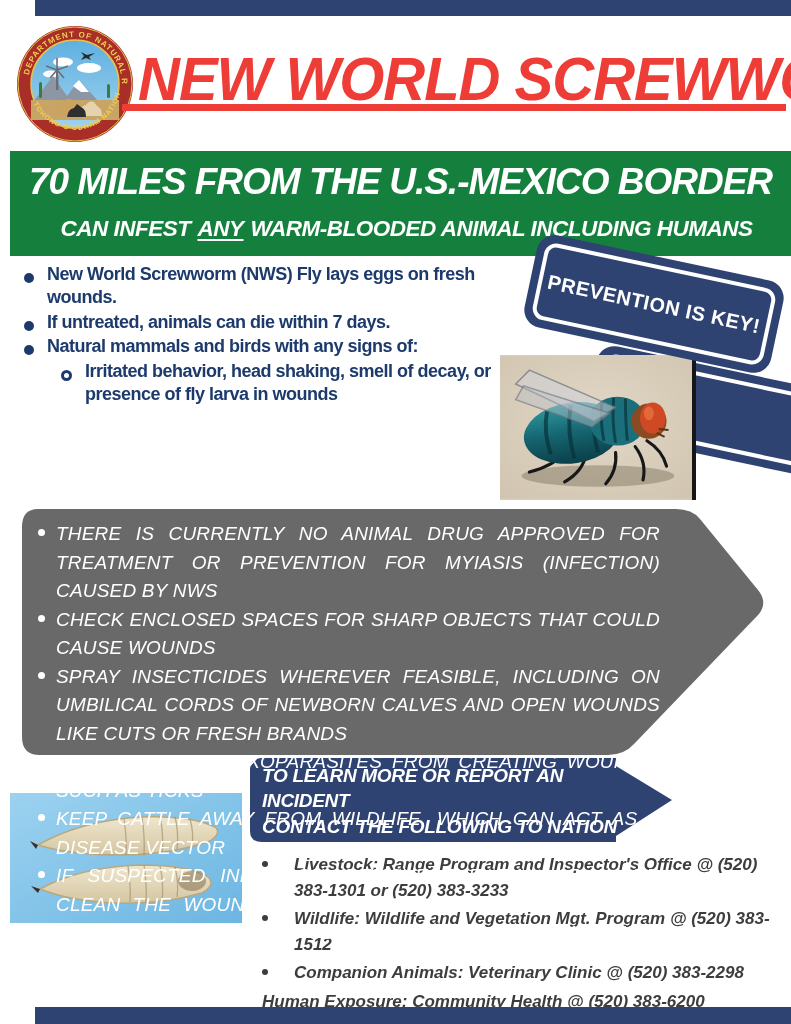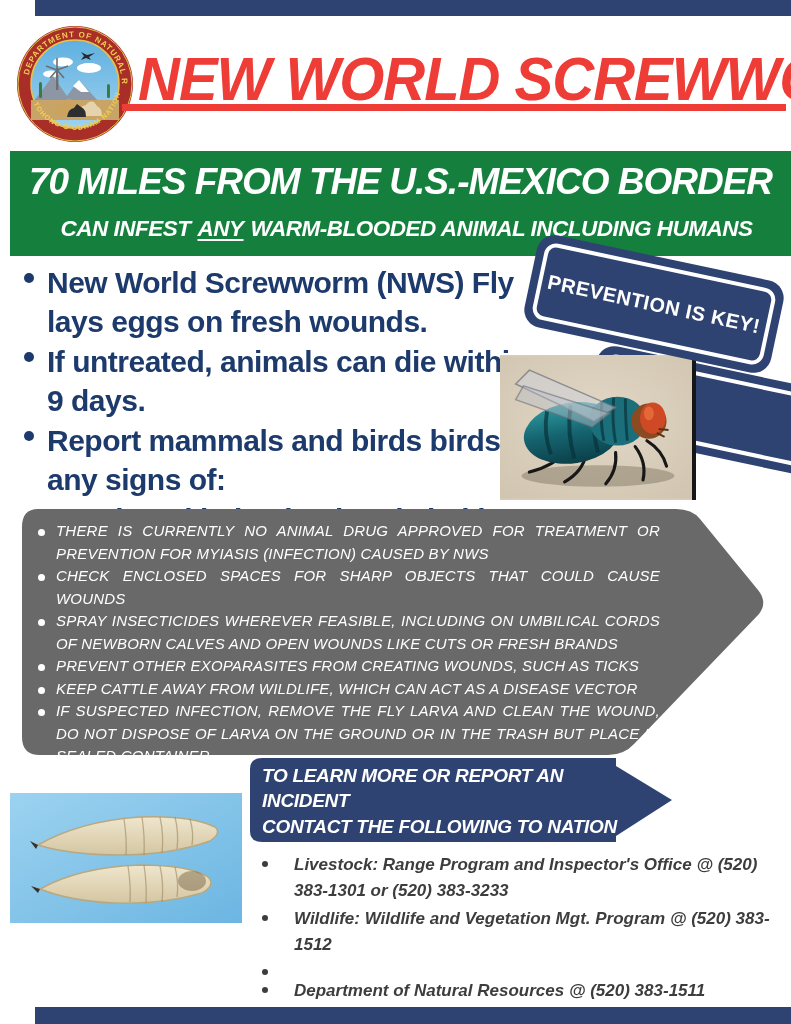--- a/index.html
+++ b/index.html
@@ -22,42 +22,42 @@
   
   .banner { position:absolute; left:10px; top:151px; width:781px; height:105px; background:#15803d; color:#fff; }
   .banner-line1 { margin-top:10px; text-align:center; font-style:italic; font-weight:bold;
                   font-size:37px; letter-spacing:-1px; }
   .banner-line2 { margin-top:13px; text-align:center; font-style:italic; font-weight:bold;
                   font-size:22.5px; letter-spacing:-0.5px;padding-left:12px; }
   .banner-line2 .any { text-decoration:underline; text-underline-offset:3px; text-decoration-thickness:2px; margin:0 7px; }
 
   
   .key-facts { position:absolute; left:24px; top:263px; width:505px;
-               color:#1d3a6c; font-weight:bold; font-size:30px; letter-spacing:-0.5px; line-height:1.3; }
+               color:#1d3a6c; font-weight:bold; font-size:18px; letter-spacing:-0.5px; line-height:1.3; }
   .key-facts .li { display:flex; gap:13px; margin-bottom:1px; }
   .key-facts .dot { flex:0 0 auto; width:10px; height:10px; border-radius:50%; background:#1d3a6c; margin-top:10px; }
   .key-facts .li.sub { margin-left:37px; }
   .key-facts .li.sub .dot { background:transparent; border:3px solid #1d3a6c; width:11px; height:11px; }
 
   
   .badge { position:absolute; background:#2f4373; border-radius:18px; }
   .badge-inner { position:absolute; inset:8px; border:4px solid #fff; border-radius:12px;
                  display:flex; align-items:center; justify-content:center;
                  color:#fff; font-weight:bold; font-size:20px; letter-spacing:0.5px; white-space:nowrap; }
   .badge-main { left:528px; top:257px; width:252px; height:94px; transform:rotate(12deg); z-index:3; }
   .badge-back { left:588px; top:372px; width:290px; height:88px; transform:rotate(12deg); z-index:1; }
 
   
   .fly-photo { position:absolute; left:500px; top:355px; width:196px; height:145px; z-index:2;
                border-right:4px solid #161616; background:#d8cdbb; }
 
   
   .gray-box-svg { position:absolute; left:8px; top:506px; width:770px; height:252px; z-index:2; }
   .gray-box-text { position:absolute; left:38px; top:520px; width:622px; z-index:3;
-                   color:#fff; font-style:italic; font-size:15px; line-height:1.5;
+                   color:#fff; font-style:italic; font-size:19px; line-height:1.5;
                    text-align:justify; letter-spacing:0.2px; }
   .gray-box-text .li { display:flex; gap:11px; }
   .gray-box-text .dot { flex:0 0 auto; width:7px; height:7px; border-radius:50%; background:#fff; margin-top:9px; }
   .gray-box-text .li.sub { margin-left:27px; }
   .gray-box-text .li.sub .dot { background:transparent; border:2px solid #fff; width:8px; height:8px; }
   .gray-box-text .li.sub .txt { text-align:left; }
 
   
   .contact-banner-svg { position:absolute; left:248px; top:756px; width:426px; height:88px; }
   .contact-banner-text { position:absolute; left:262px; top:763px; width:370px; z-index:2;
@@ -128,25 +128,25 @@
     <div class="banner-line2"><span>CAN INFEST</span><span class="any">ANY</span><span>WARM-BLOODED ANIMAL INCLUDING HUMANS</span></div>
   </div>
 
   <div class="key-facts">
       <div class="li">
         <span class="dot"></span>
         <span class="txt">New World Screwworm (NWS) Fly lays eggs on fresh wounds.</span>
       </div>
       <div class="li">
         <span class="dot"></span>
-        <span class="txt">If untreated, animals can die within 9 days.</span>
-      </div>
-      <div class="li">
-        <span class="dot"></span>
-        <span class="txt">Report mammals and birds birds any signs of:</span>
+        <span class="txt">If untreated, animals can die within 7 days.</span>
+      </div>
+      <div class="li">
+        <span class="dot"></span>
+        <span class="txt">Natural mammals and birds with any signs of:</span>
       </div>
       <div class="li sub">
         <span class="dot"></span>
         <span class="txt">Irritated behavior, head shaking, smell of decay, or presence of fly larva in wounds</span>
       </div>
     </div>
 
   <div class="badge badge-back">
     <div class="badge-inner"></div>
   </div>
@@ -272,24 +272,21 @@
       <div class="li">
         <span class="dot"></span>
         <span class="txt">Livestock: Range Program and Inspector's Office @ (520) 383-1301 or (520) 383-3233</span>
       </div>
       <div class="li">
         <span class="dot"></span>
         <span class="txt">Wildlife: Wildlife and Vegetation Mgt. Program @ (520) 383-1512</span>
       </div>
       <div class="li">
         <span class="dot"></span>
-      </div>
-      <div class="li">
-        <span class="dot"></span>
-        <span class="txt">Department of Natural Resources @ (520) 383-1511</span>
+        <span class="txt">Companion Animals: Veterinary Clinic @ (520) 383-2298</span>
       </div>
       <div class="li">
         <span class="txt">Human Exposure: Community Health @ (520) 383-6200</span>
       </div>
     </div>
 
   <div class="bottom-bar"></div>
 
 </div>
 

